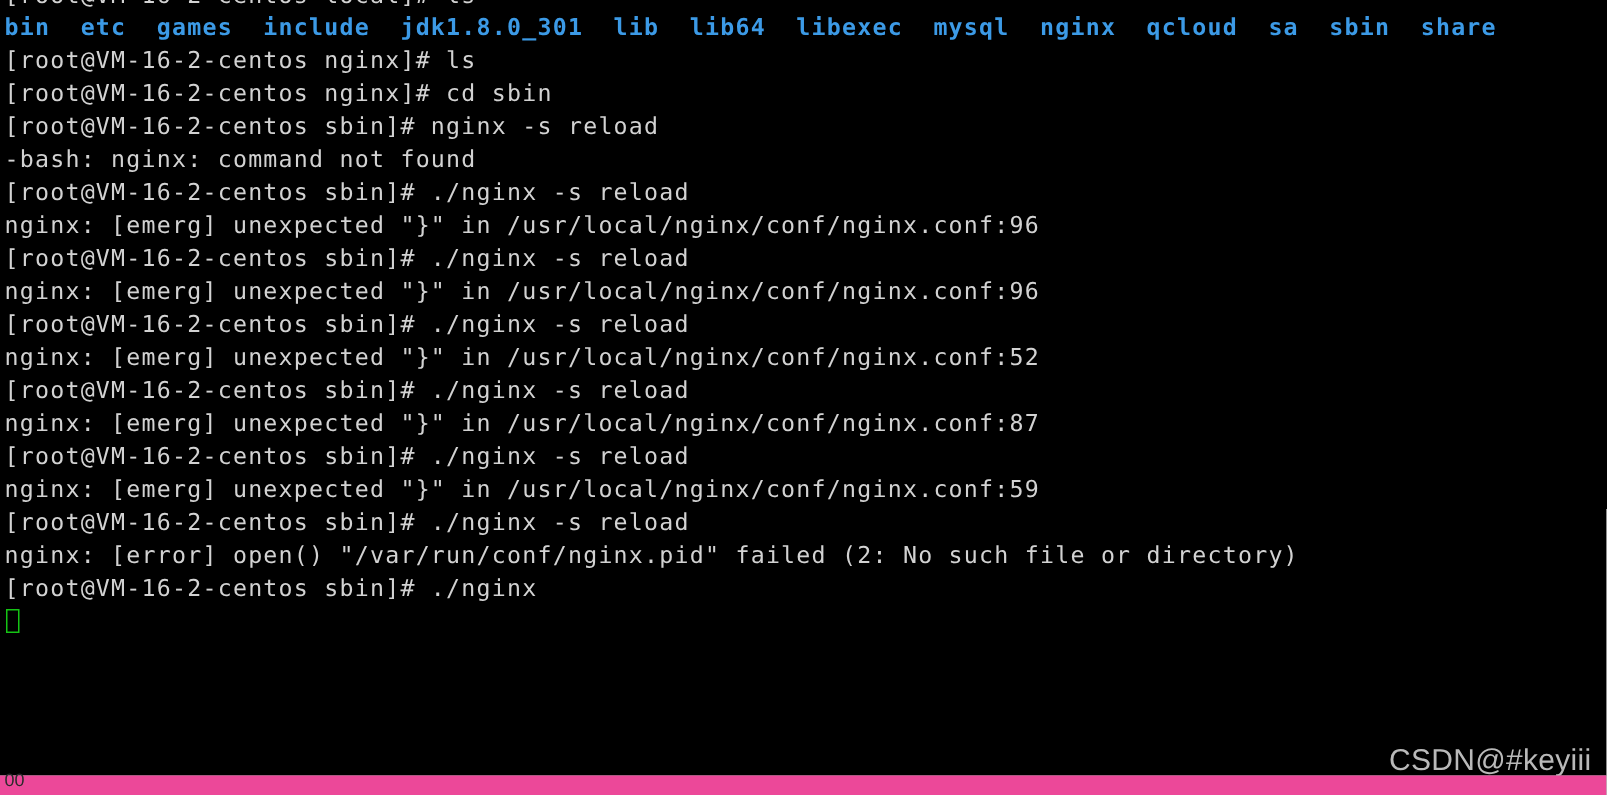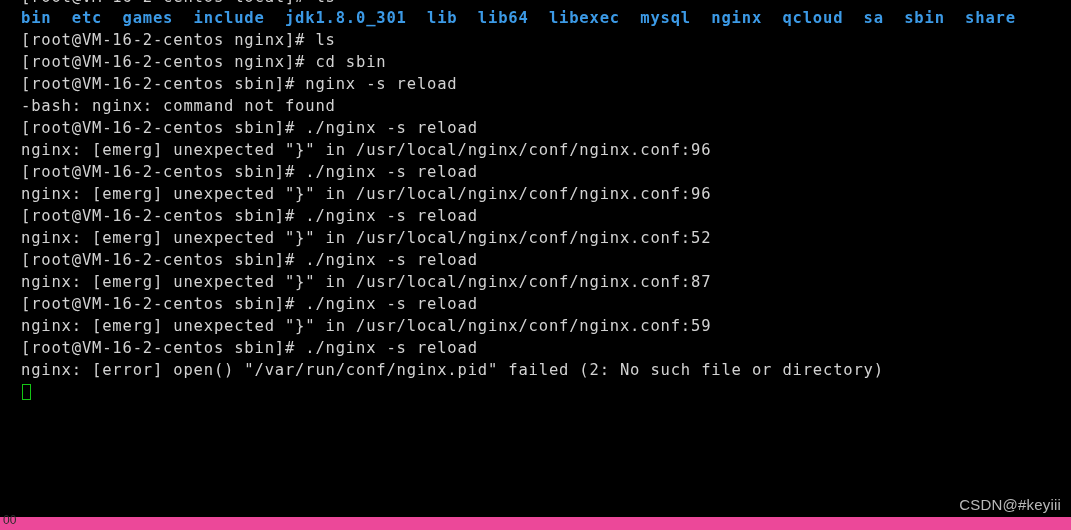--- a/index.html
+++ b/index.html
@@ -50,21 +50,21 @@
     width: 1071px;
   }
 
   .line {
     height: 22px;
     line-height: 22px;
     white-space: pre;
     font-size: 15.5px;
     letter-spacing: 0.82px;
     color: #d2d2d2;
-    padding-left: 21px;
+    padding-left: 3px;
     overflow: hidden;
   }
 
   .line.dirlist {
     color: #3c9ae6;
     font-weight: bold;
   }
 
   .cursor {
     display: inline-block;
@@ -75,21 +75,21 @@
     vertical-align: -3px;
     margin-left: 1px;
   }
 
   
   #watermark {
     position: absolute;
     right: 10px;
     top: 496px;
     font-family: "Liberation Sans", sans-serif;
-    font-size: 15px;
+    font-size: 20px;
     color: #b9b9b9;
     letter-spacing: 0.2px;
     user-select: none;
   }
 
   
   #bottom-strip {
     position: absolute;
     left: 0;
     top: 517px;
@@ -129,20 +129,21 @@
         <div class="line">[root@VM-16-2-centos sbin]# ./nginx -s reload</div>
         <div class="line">nginx: [emerg] unexpected "}" in /usr/local/nginx/conf/nginx.conf:96</div>
         <div class="line">[root@VM-16-2-centos sbin]# ./nginx -s reload</div>
         <div class="line">nginx: [emerg] unexpected "}" in /usr/local/nginx/conf/nginx.conf:52</div>
         <div class="line">[root@VM-16-2-centos sbin]# ./nginx -s reload</div>
         <div class="line">nginx: [emerg] unexpected "}" in /usr/local/nginx/conf/nginx.conf:87</div>
         <div class="line">[root@VM-16-2-centos sbin]# ./nginx -s reload</div>
         <div class="line">nginx: [emerg] unexpected "}" in /usr/local/nginx/conf/nginx.conf:59</div>
         <div class="line">[root@VM-16-2-centos sbin]# ./nginx -s reload</div>
         <div class="line">nginx: [error] open() "/var/run/conf/nginx.pid" failed (2: No such file or directory)</div>
+        <div class="line">[root@VM-16-2-centos sbin]# ./nginx</div>
         <div class="line"><span class="cursor"></span></div>
       </div>
 
   </div>
 
   <div id="watermark">CSDN@#keyiii</div>
 
   <div id="bottom-strip">
     <div id="bottom-strip-text">00</div>
   </div>

